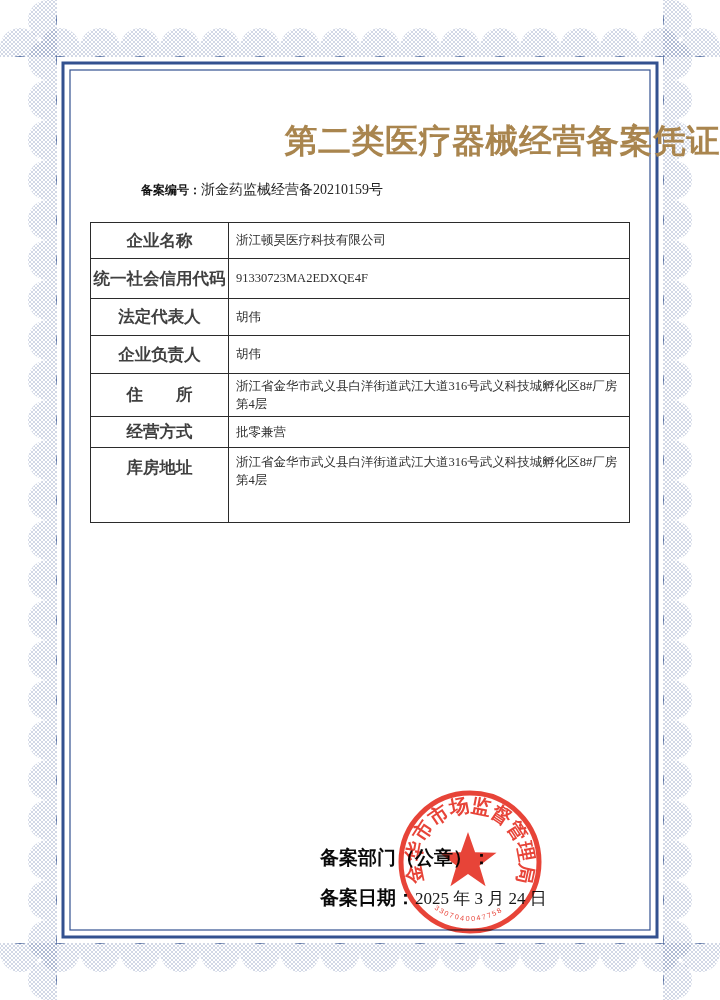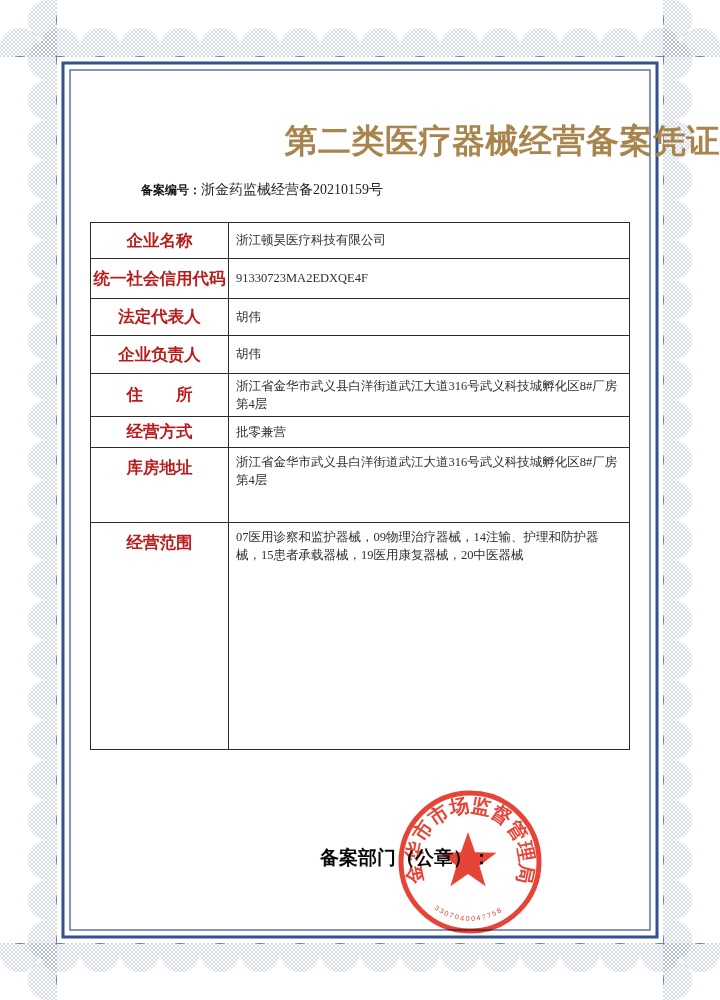--- a/index.html
+++ b/index.html
@@ -19,21 +19,21 @@
   .rn-label { font-weight:bold; font-size:12px; }
   .rn-value { font-size:14px; font-family:"Liberation Serif", serif; color:#222; }
 
   .cert-table {
     position:absolute; left:90px; top:222px; width:540px;
     border-collapse:collapse; table-layout:fixed; background:transparent;
   }
   .cert-table td { border:1px solid #2b2b2b; overflow:hidden; }
   td.lbl {
     width:138px; text-align:center; font-weight:bold; font-size:16.5px;
-    color:#b91c1c; vertical-align:middle;
+    color:#404040; vertical-align:middle;
   }
   td.val {
     font-family:"Liberation Serif", serif; font-size:12.5px; color:#2e2e2e;
     padding:3px 7px; line-height:1.45; vertical-align:middle;
   }
   tr.rh1 { height:36px; } tr.rh2 { height:40px; } tr.rh3 { height:37px;margin-top:44px; }
   tr.rh4 { height:38px; } tr.rh5 { height:39px;padding-left:44px; } tr.rh6 { height:31px; }
   tr.rh7 { height:45px; } tr.rh8 { height:75px;padding-left:10px; } tr.rh9 { height:227px; }
   tr.tall td.lbl { vertical-align:top; padding-top:9px; }
   tr.tall td.val { vertical-align:top; padding-top:5px; }
@@ -123,29 +123,28 @@
       <td class="val">浙江省金华市武义县白洋街道武江大道316号武义科技城孵化区8#厂房第4层</td>
     </tr>
     <tr class="rh6">
       <td class="lbl">经营方式</td>
       <td class="val">批零兼营</td>
     </tr>
     <tr class="rh8 tall">
       <td class="lbl">库房地址</td>
       <td class="val">浙江省金华市武义县白洋街道武江大道316号武义科技城孵化区8#厂房第4层</td>
     </tr>
-    <tr class="rh9 tall">
-      <td class="lbl">经营范围</td>
-      <td class="val">07医用诊察和监护器械，09物理治疗器械，14注输、护理和防护器械，15患者承载器械，19医用康复器械，20中医器械</td>
-    </tr>
   </tbody>
     </table>
 
   <div class="footer-dept">
     <span>备案部门（公章）：</span>
+  </div>
+  <div class="footer-date">
+    <span>备案日期：</span><span class="date-value">2025 年 3 月 24 日</span>
   </div>
 
   <svg class="seal" viewBox="0 0 720 1000">
     <defs>
       <path id="sealArc" d="M424,881.6 A50,50 0 1 1 516,881.6" fill="none"></path>
       <path id="sealSerialArc" d="M434,908.7 A59,59 0 0 0 506,908.7" fill="none"></path>
     </defs>
     <g>
       <circle cx="470" cy="862" r="69" fill="none" stroke="currentColor" stroke-width="5"></circle>
       <path fill="currentColor" d="M468,832 L475.1,852.3 L496.5,852.7 L479.4,865.7 L485.6,886.3 L468,874 L450.4,886.3 L456.6,865.7 L439.5,852.7 L460.9,852.3 Z"></path>

